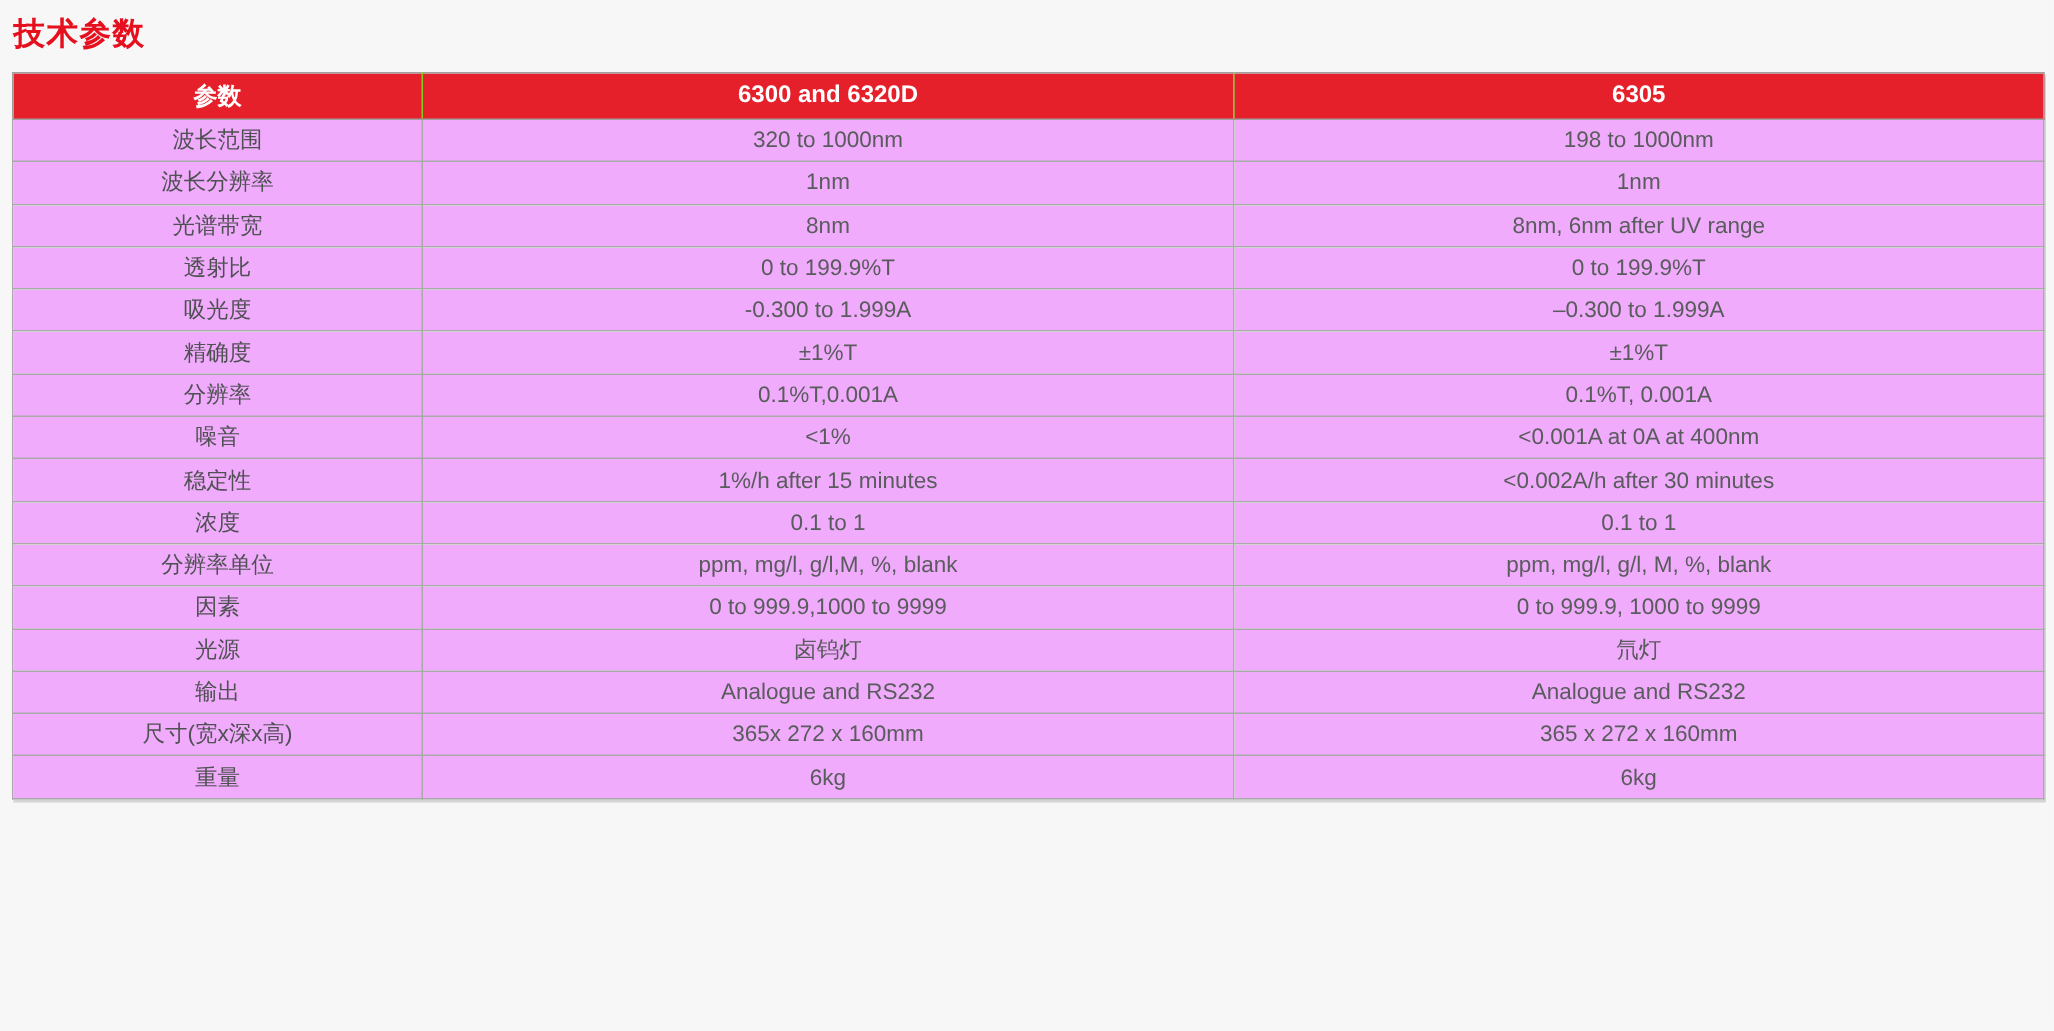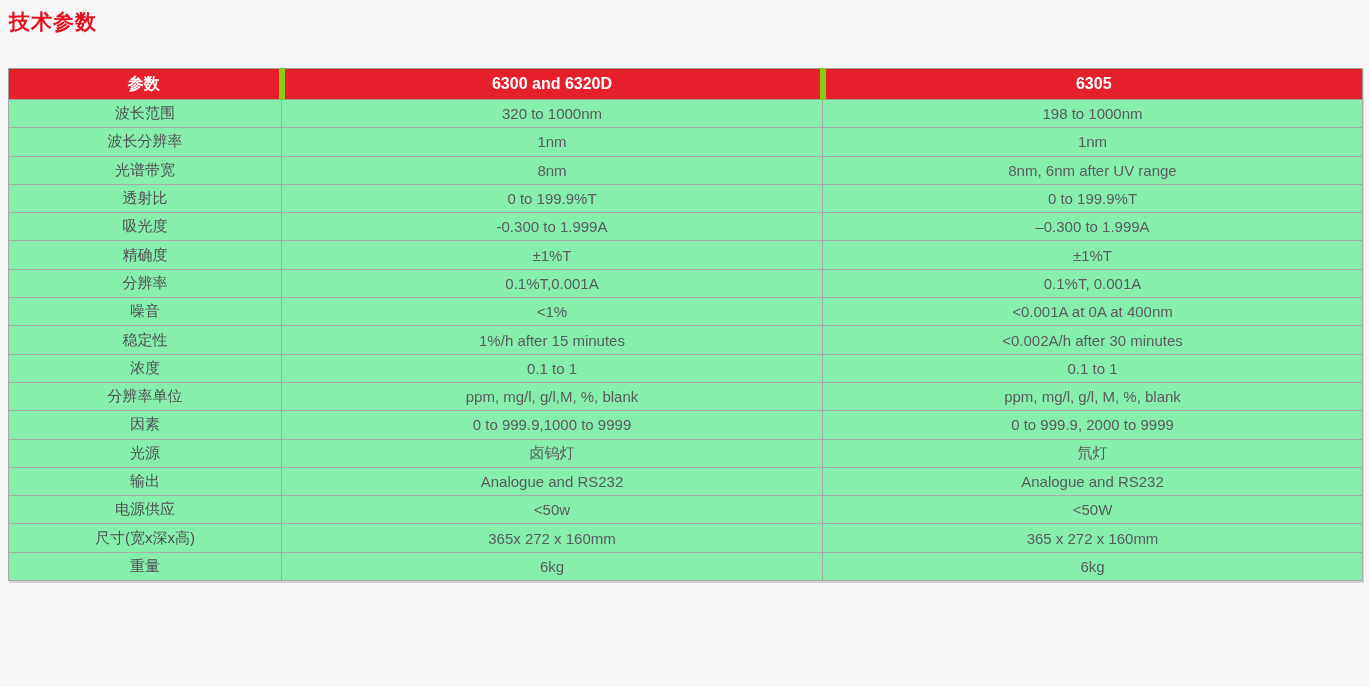--- a/index.html
+++ b/index.html
@@ -27,45 +27,44 @@
   table.spec-table {
     position: absolute;
     left: 8px;
     top: 48px;
     width: 1354px;
     border-collapse: collapse;
     table-layout: fixed;
     background: #f9f9f9;
     border: 1px solid #9f9f9f;
     box-shadow: 1px 2px 0 rgba(0,0,0,0.14);
-    margin-top: 20px;
   }
   col.c-param  { width: 273px; }
   col.c-6300   { width: 541px; }
   col.c-6305   { width: 540px; }
   thead th {
     background: #e6202b;
     color: #ffffff;
     font-size: 16px;
     font-weight: 700;
     height: 31px;
     text-align: center;
     vertical-align: middle;
     border-bottom: 1px solid #9f9f9f;
-    border-left: 6px solid #84cc16;
+    border-left: 1px solid #84cc16;
   }
   thead th:first-child { border-left: none; }
   tbody td {
     height: 28.3px;
     font-size: 15px;
     color: #5a5b5d;
     text-align: center;
     vertical-align: middle;
     border: 1px solid #a9a9a9;
-    background: #86efac;
+    background: #f0abfc;
     white-space: nowrap;
     overflow: hidden;
   }
   tbody td.param {
     color: #4f5052;
   }
 </style>
 </head>
 <body>
 
@@ -137,36 +136,31 @@
           <td>0.1 to 1</td>
         </tr>
         <tr>
           <td class="param">分辨率单位</td>
           <td>ppm, mg/l, g/l,M, %, blank</td>
           <td>ppm, mg/l, g/l, M, %, blank</td>
         </tr>
         <tr>
           <td class="param">因素</td>
           <td>0 to 999.9,1000 to 9999</td>
-          <td>0 to 999.9, 2000 to 9999</td>
+          <td>0 to 999.9, 1000 to 9999</td>
         </tr>
         <tr>
           <td class="param">光源</td>
           <td>卤钨灯</td>
           <td>氘灯</td>
         </tr>
         <tr>
           <td class="param">输出</td>
           <td>Analogue and RS232</td>
           <td>Analogue and RS232</td>
-        </tr>
-        <tr>
-          <td class="param">电源供应</td>
-          <td>&lt;50w</td>
-          <td>&lt;50W</td>
         </tr>
         <tr>
           <td class="param">尺寸(宽x深x高)</td>
           <td>365x 272 x 160mm</td>
           <td>365 x 272 x 160mm</td>
         </tr>
         <tr>
           <td class="param">重量</td>
           <td>6kg</td>
           <td>6kg</td>

